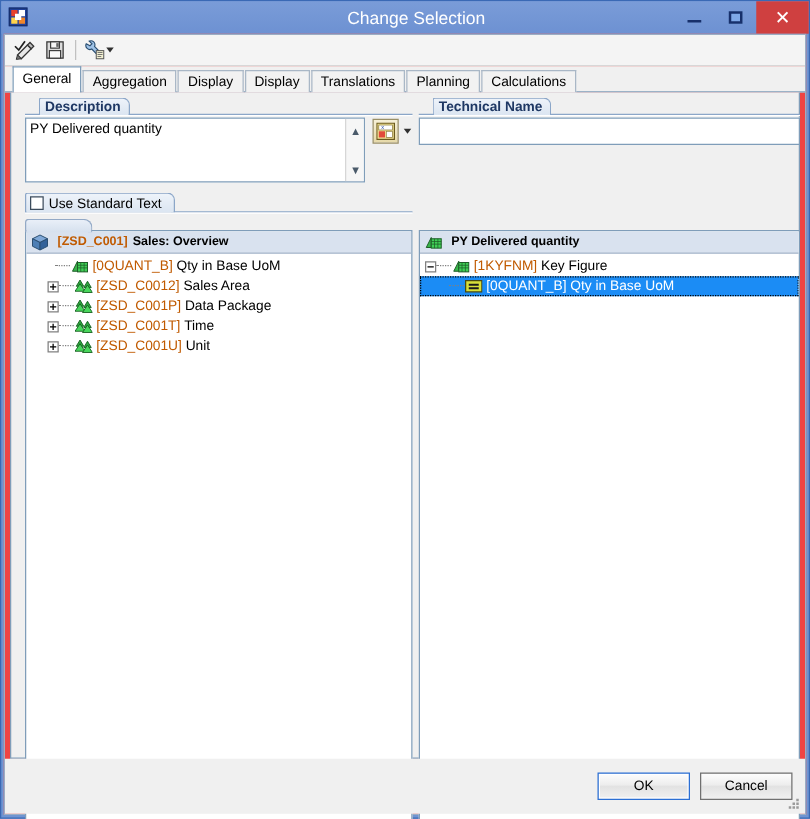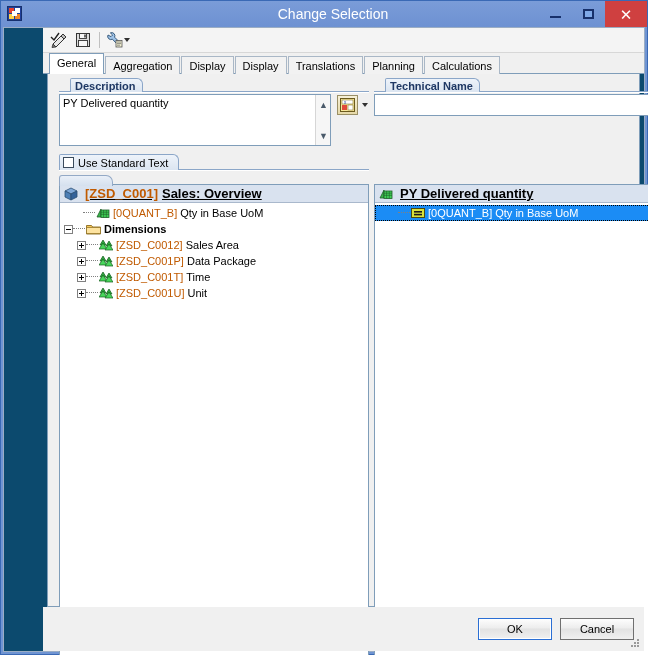--- a/index.html
+++ b/index.html
@@ -96,27 +96,26 @@
   .cap-close-x {
     color: #ffffff;
     font-size: 15px;
     line-height: 15px;
   }
 
   
   .client {
     flex: 1 1 auto;
     margin: 0 2px 2px 2px;
-    background: #0c4a6e;
+    background: #ef4444;
     border: 1px solid #9badc4;
     display: flex;
     flex-direction: column;
     box-sizing: border-box;
     position: relative;
-    padding-left: 39px;
   }
 
   
   .toolbar {
     height: 24px;
     flex: 0 0 24px;
     background: #f4f4f4;
     border-bottom: 1px solid #d7d7d7;
     display: flex;
     align-items: center;
@@ -324,22 +323,21 @@
   .tree-head {
     height: 18px;
     background: #d9e2ef;
     border-bottom: 1px solid #a9b8cc;
     display: flex;
     align-items: center;
     padding-left: 4px;
     gap: 4px;
     box-sizing: border-box;
     font-weight: bold;
-    font-size: 13px;
-    text-decoration: underline;
+    font-size: 10px;
   }
   .tree-head-left {
     background: #d9e2ef;
   }
   .tree-body {
     position: absolute;
     left: 0; right: 0; top: 18px; bottom: 0;
     padding-top: 2px;
     overflow: hidden;
   }
@@ -568,31 +566,20 @@
                 <path d="M1 10 L5 2 L5 10 Z" fill="#39b54a" stroke="#1e5e28" stroke-width="0.8"></path>
                 <rect x="5" y="3" width="8" height="7.5" fill="#3fcf55" stroke="#1e5e28" stroke-width="0.8"></rect>
                 <path d="M5 5.2 h8 M5 7.3 h8 M7.6 3 v7.5 M10.3 3 v7.5" stroke="#1e5e28" stroke-width="0.6"></path>
               </svg>
             </span>
             <span class="tid">[0QUANT_B]</span>
             <span>&nbsp;</span>
             <span class="tdesc">Qty in Base UoM</span>
           </div>
 
-          <div class="trow" style="padding-left:4px;">
-            <span class="expander"></span>
-            <span class="dots"></span>
-            <span class="ico ico-folder">
-              <svg width="15" height="12" viewBox="0 0 15 12">
-                <path d="M0.5 2.5 h5 l1.2 1.5 h7.8 v7 h-14 Z" fill="#f5c65a" stroke="#8a6b1e" stroke-width="0.9"></path>
-                <path d="M0.5 4.5 h14 v6 h-14 Z" fill="#fde3a0" stroke="#8a6b1e" stroke-width="0.7"></path>
-              </svg>
-            </span>
-            <span class="tdesc bold">Dimensions</span>
-          </div>
 
 
           <div class="trow" style="padding-left:17px;">
             <span class="expander plus"></span>
             <span class="dots"></span>
             <span class="ico ico-dim">
               <svg width="14" height="12" viewBox="0 0 14 12">
                 <path d="M4 1 L7 6 L1 6 Z" fill="#2fa840" stroke="#145c1d" stroke-width="0.7"></path>
                 <path d="M4 4 L8 10 L0 10 Z" fill="#49d65c" stroke="#145c1d" stroke-width="0.7"></path>
                 <path d="M10 2 L13 7 L7 7 Z" fill="#2fa840" stroke="#145c1d" stroke-width="0.7"></path>
@@ -661,20 +648,34 @@
             <svg width="14" height="12" viewBox="0 0 14 12">
               <path d="M1 10 L5 2 L5 10 Z" fill="#39b54a" stroke="#1e5e28" stroke-width="0.8"></path>
               <rect x="5" y="3" width="8" height="7.5" fill="#3fcf55" stroke="#1e5e28" stroke-width="0.8"></rect>
               <path d="M5 5.2 h8 M5 7.3 h8 M7.6 3 v7.5 M10.3 3 v7.5" stroke="#1e5e28" stroke-width="0.6"></path>
             </svg>
           </span>
           <span class="bold">PY Delivered quantity</span>
         </div>
         <div class="tree-body">
 
+          <div class="trow" style="padding-left:4px;">
+            <span class="expander"></span>
+            <span class="dots"></span>
+            <span class="ico ico-kf">
+              <svg width="14" height="12" viewBox="0 0 14 12">
+                <path d="M1 10 L5 2 L5 10 Z" fill="#39b54a" stroke="#1e5e28" stroke-width="0.8"></path>
+                <rect x="5" y="3" width="8" height="7.5" fill="#3fcf55" stroke="#1e5e28" stroke-width="0.8"></rect>
+                <path d="M5 5.2 h8 M5 7.3 h8 M7.6 3 v7.5 M10.3 3 v7.5" stroke="#1e5e28" stroke-width="0.6"></path>
+              </svg>
+            </span>
+            <span class="tid">[1KYFNM]</span>
+            <span>&nbsp;</span>
+            <span class="tdesc">Key Figure</span>
+          </div>
 
           <div class="trow selected" style="padding-left:23px;">
             <span class="dots"></span>
             <span class="ico ico-eq">
               <svg width="14" height="12" viewBox="0 0 14 12">
                 <rect x="0.5" y="1.5" width="13" height="9" fill="#d8e03a" stroke="#4a4a10" stroke-width="1"></rect>
                 <rect x="3" y="4" width="8" height="1.6" fill="#1a1a1a"></rect>
                 <rect x="3" y="6.8" width="8" height="1.6" fill="#1a1a1a"></rect>
               </svg>
             </span>

